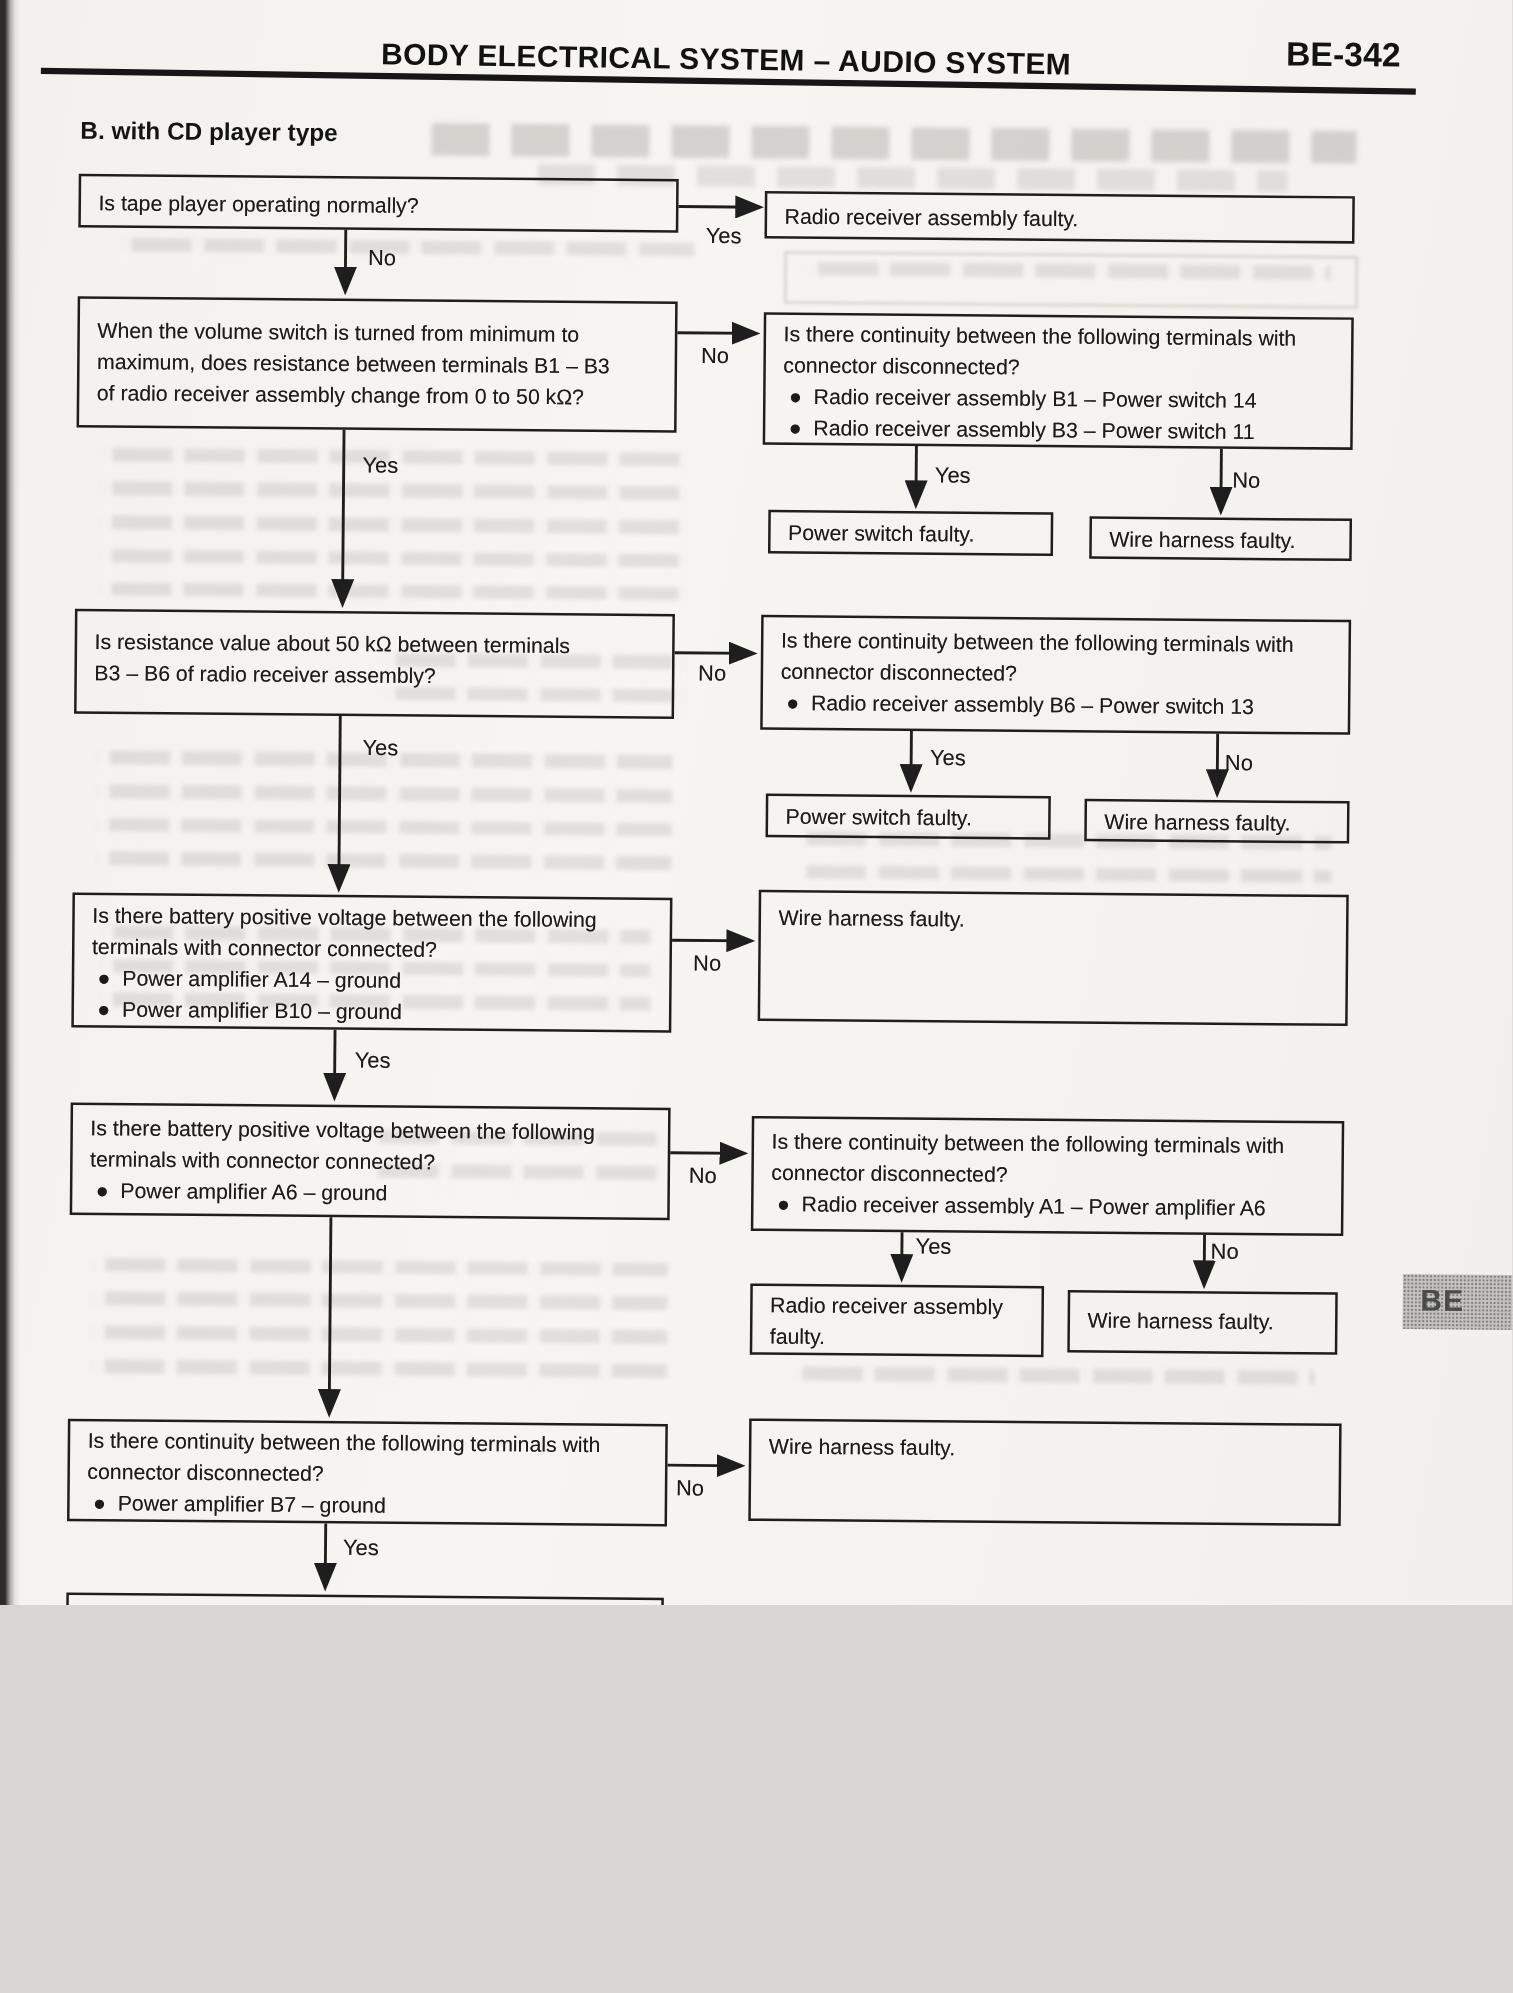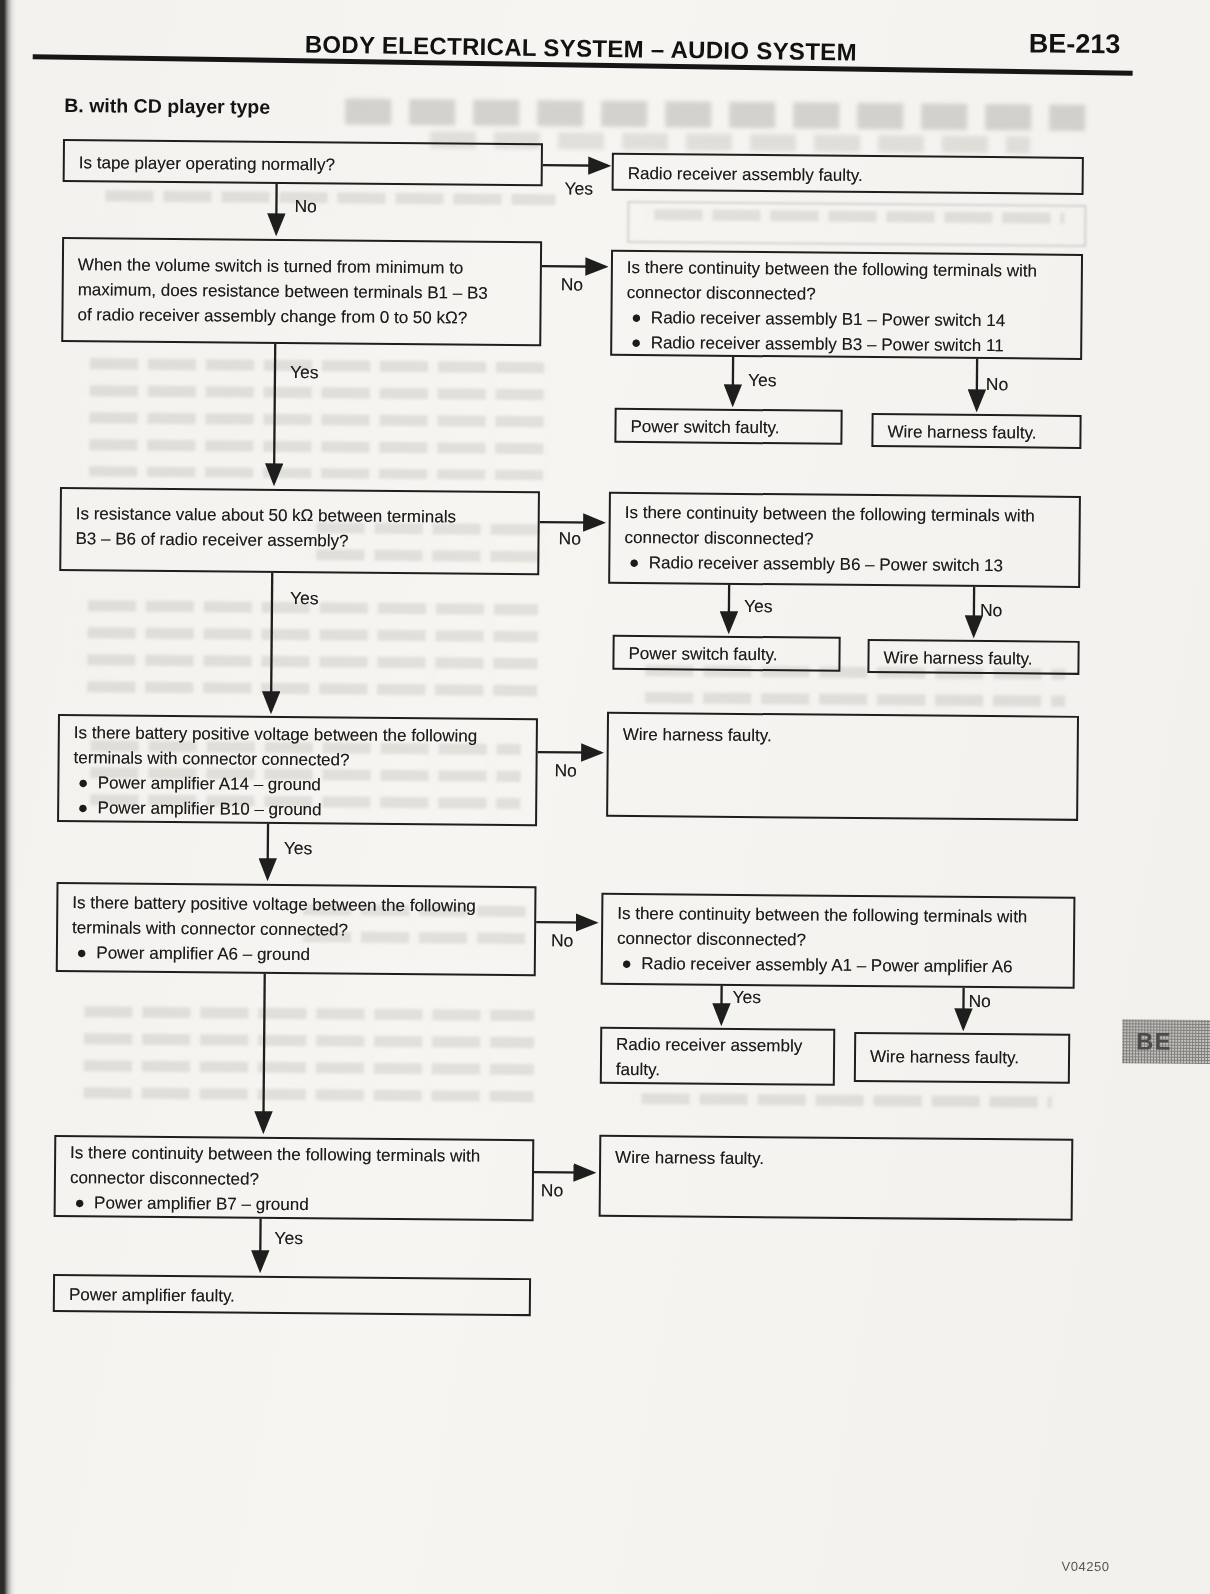--- a/index.html
+++ b/index.html
@@ -1,18 +1,18 @@
 <!DOCTYPE html>
 <html><head>
 <meta charset="utf-8">
 <style>
   html,body { margin:0; padding:0; }
   body { background:#d8d7d4; }
   .page {
-    position:relative; width:1210px; height:1594px; overflow:hidden;
+    position:relative; width:1210px; height:1284px; overflow:hidden;
     background: linear-gradient(100deg,#f2f1ed,#f6f5f1 40%,#f1f0ec);
     font-family:"Liberation Sans", sans-serif;
     color:#1c1c1c;
   }
   .binding {
     position:absolute; left:0; top:0; bottom:0; width:16px; z-index:40;
     background: linear-gradient(90deg, rgba(28,26,24,.92) 0 4px, rgba(80,78,74,.45) 8px, rgba(140,138,132,.15) 12px, rgba(140,138,132,0) 16px);
   }
   .content { position:absolute; inset:0; transform:rotate(.5deg); transform-origin:63px 140px; }
 
@@ -76,21 +76,21 @@
     <div class="ghost-lines" style="left:82px;top:358px;width:470px;height:118px"></div>
     <div class="ghost-lines" style="left:310px;top:520px;width:240px;height:48px"></div>
     <div class="ghost-lines" style="left:82px;top:600px;width:460px;height:100px"></div>
     <div class="ghost-lines" style="left:640px;top:660px;width:430px;height:48px"></div>
     <div class="ghost-lines" style="left:86px;top:740px;width:440px;height:78px"></div>
     <div class="ghost-lines" style="left:300px;top:902px;width:240px;height:52px"></div>
     <div class="ghost-lines" style="left:82px;top:1006px;width:460px;height:100px"></div>
     <div class="ghost-lines" style="left:640px;top:1088px;width:420px;height:22px"></div>
 
     <div class="hdr-title">BODY ELECTRICAL SYSTEM – AUDIO SYSTEM</div>
-    <div class="hdr-page">BE-213</div>
+    <div class="hdr-page">BE-342</div>
     <div class="section-title">B.  with CD player type</div>
 
     <svg class="wires" width="1210" height="1594" viewBox="0 0 1210 1594">
       <defs>
         <marker id="ah" markerWidth="10" markerHeight="8" refX="8.5" refY="4" orient="auto">
           <path d="M0,0 L10,4 L0,8 z" fill="#1e1e1e"></path>
         </marker>
       </defs>
 
       <line x1="32" y1="57" x2="1132" y2="64" stroke="#161616" stroke-width="5"></line>

